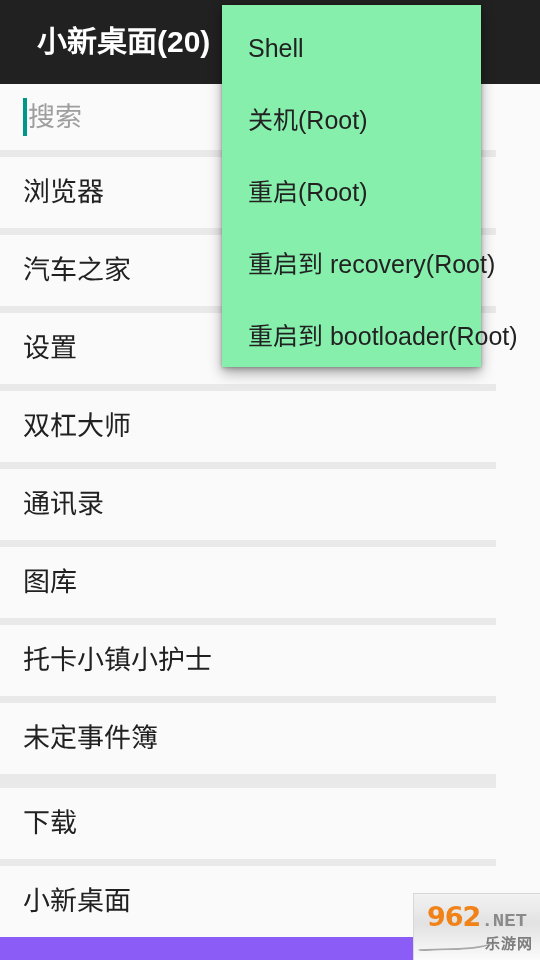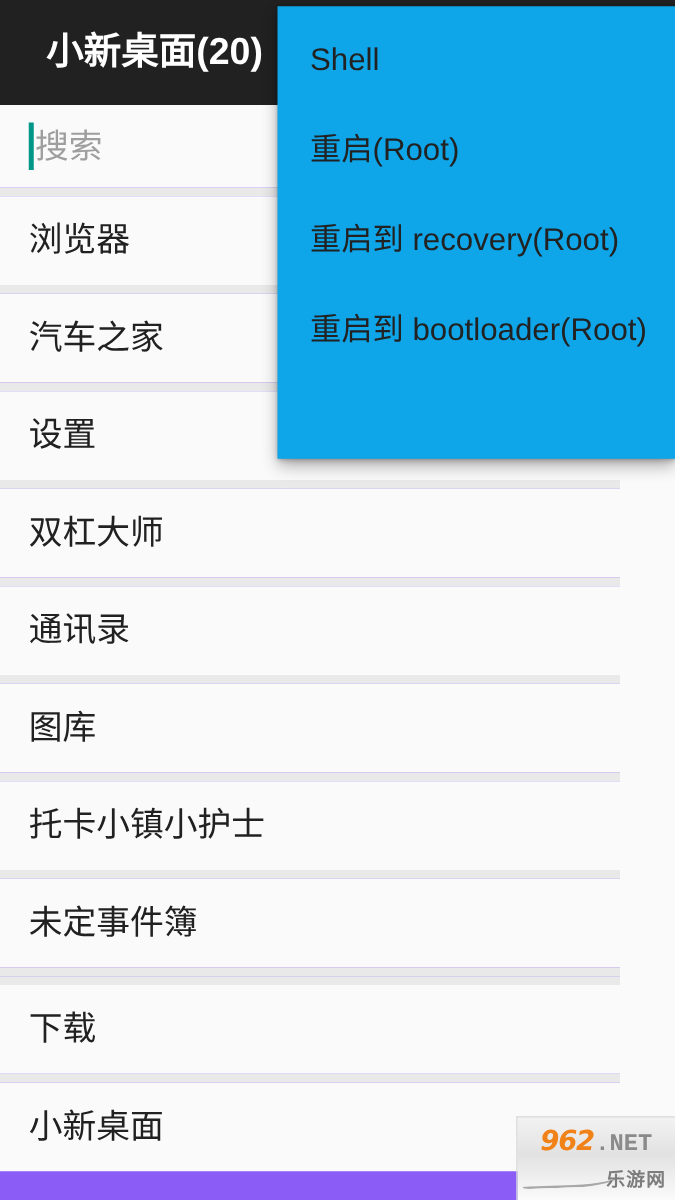--- a/index.html
+++ b/index.html
@@ -93,23 +93,23 @@
     font-size: 27px;
     line-height: 1;
     white-space: nowrap;
   }
 
   
   #popup-menu {
     position: absolute;
     left: 222px;
     top: 5px;
-    width: 319px;
+    width: 259px;
     height: 362px;
-    background: #0ea5e9;
+    background: #86efac;
     box-sizing: border-box;
     z-index: 20;
     box-shadow: 0 6px 13px rgba(0,0,0,0.32),
                 0 2px 5px rgba(0,0,0,0.22),
                 0 0 2px rgba(0,0,0,0.16);
     padding-top: 7px;
   }
   .menu-item {
     height: 72px;
     display: flex;
@@ -141,22 +141,21 @@
     position: absolute;
     left: 0; top: 9px;
     width: 126px;
     display: flex;
     align-items: baseline;
     justify-content: center;
   }
   #wm-962 {
     font-family: "DejaVu Sans", sans-serif;
     font-weight: bold;
-    font-style: italic;
-    font-size: 22px;
+    font-size: 27px;
     color: #f08218;
     letter-spacing: -1px;
     line-height: 1;
   }
   #wm-net {
     font-family: Liberation Mono, monospace;
     font-weight: bold;
     font-size: 19px;
     color: #8a8a8a;
     line-height: 1;
@@ -251,20 +250,23 @@
     <span class="list-item-label">小新桌面</span>
   </div>
 
 </div>
 
 <div id="popup-menu">
   <div class="menu-item">
     <span class="menu-item-label">Shell</span>
   </div>
   <div class="menu-item">
+    <span class="menu-item-label">关机(Root)</span>
+  </div>
+  <div class="menu-item">
     <span class="menu-item-label">重启(Root)</span>
   </div>
   <div class="menu-item">
     <span class="menu-item-label">重启到 recovery(Root)</span>
   </div>
   <div class="menu-item">
     <span class="menu-item-label">重启到 bootloader(Root)</span>
   </div>
 </div>
 

